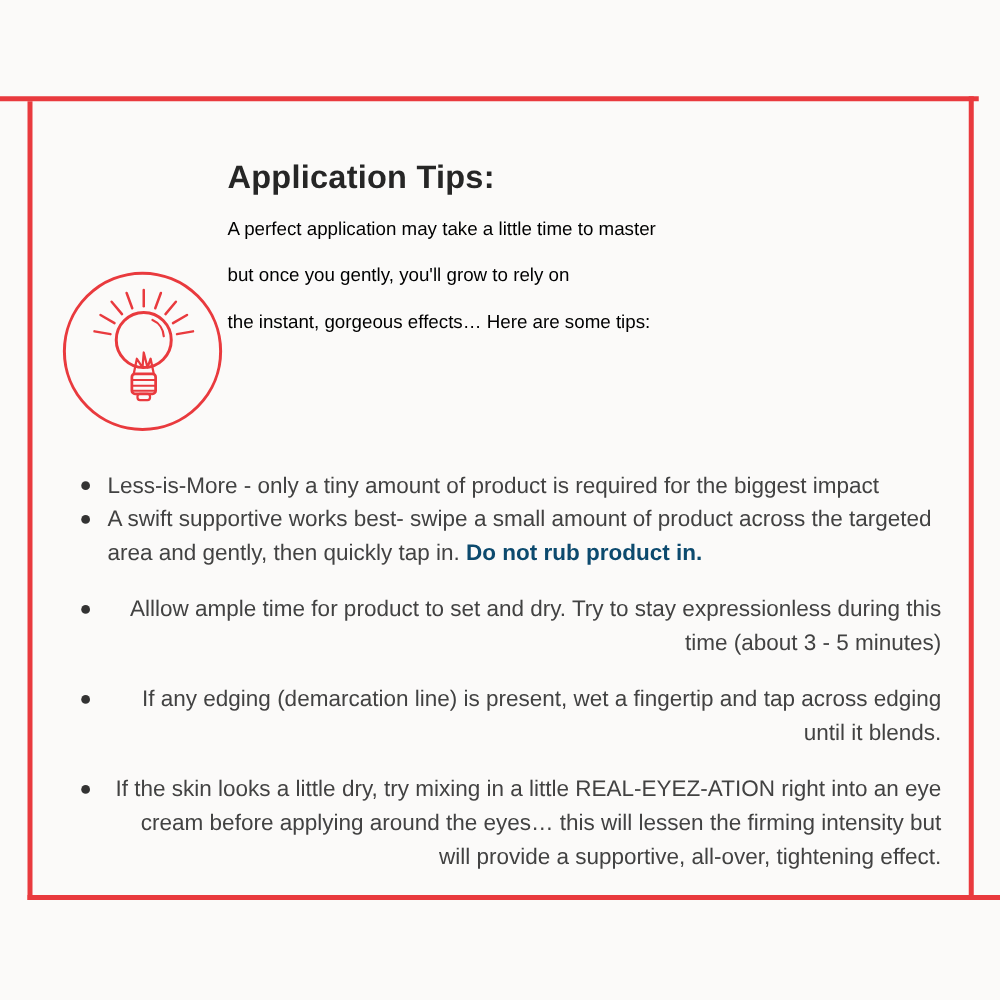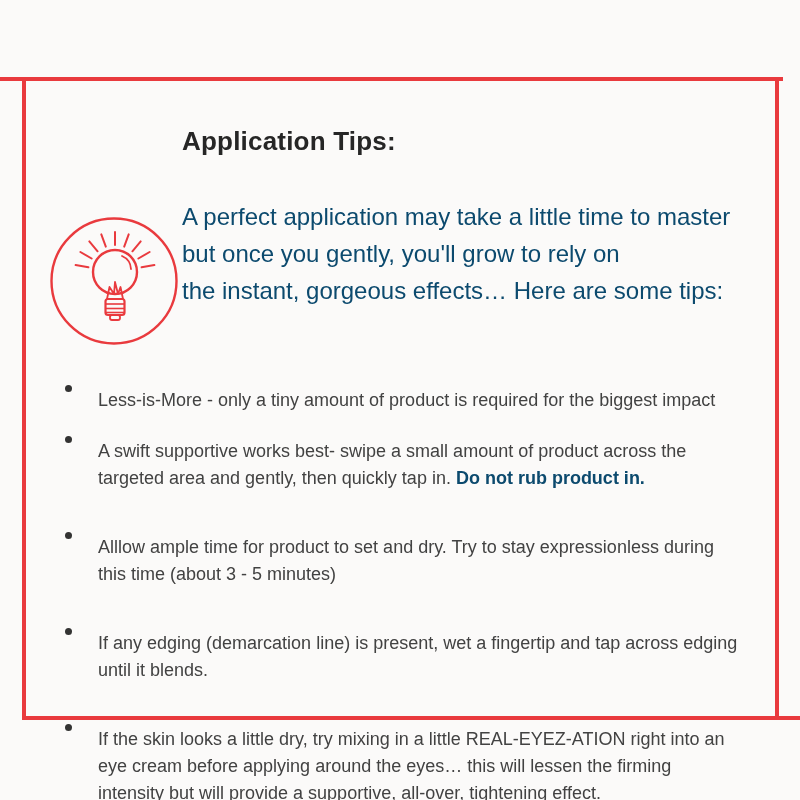--- a/index.html
+++ b/index.html
@@ -39,24 +39,24 @@
     left: 182px;
     top: 126px;
     font-size: 26px;
     font-weight: 700;
     color: #262626;
     letter-spacing: 0.2px;
   }
   .intro {
     position: absolute;
     left: 182px;
-    top: 198px;
-    font-size: 24px;
+    top: 165px;
+    font-size: 15px;
     line-height: 37px;
-    color: #0c4a6e;
+    color: #000000;
     white-space: nowrap;
   }
 
   
   .bulb-badge {
     position: absolute;
     left: 49px;
     top: 216px;
     width: 130px;
     height: 130px;
@@ -70,31 +70,31 @@
     width: 688px;
     font-size: 18px;
     line-height: 27px;
     color: #424242;
   }
   .tip {
     display: flex;
     align-items: flex-start;
     margin: 0;
   }
-  .tip.gap { margin-top: 18px; }
+  .tip.gap { margin-top: 18px; text-align: right; }
   .tip .dot {
     flex: none;
     width: 7px;
     height: 7px;
     margin: 10px 14px 0 0;
     border-radius: 50%;
     background: #333333;
   }
   .tip p {
-    margin: 12px;
+    margin: 0;
   }
   .tip b {
     font-weight: 700;
     color: #0c4a6e;
   }
 </style>
 </head>
 <body>
 
 <div class="canvas">

